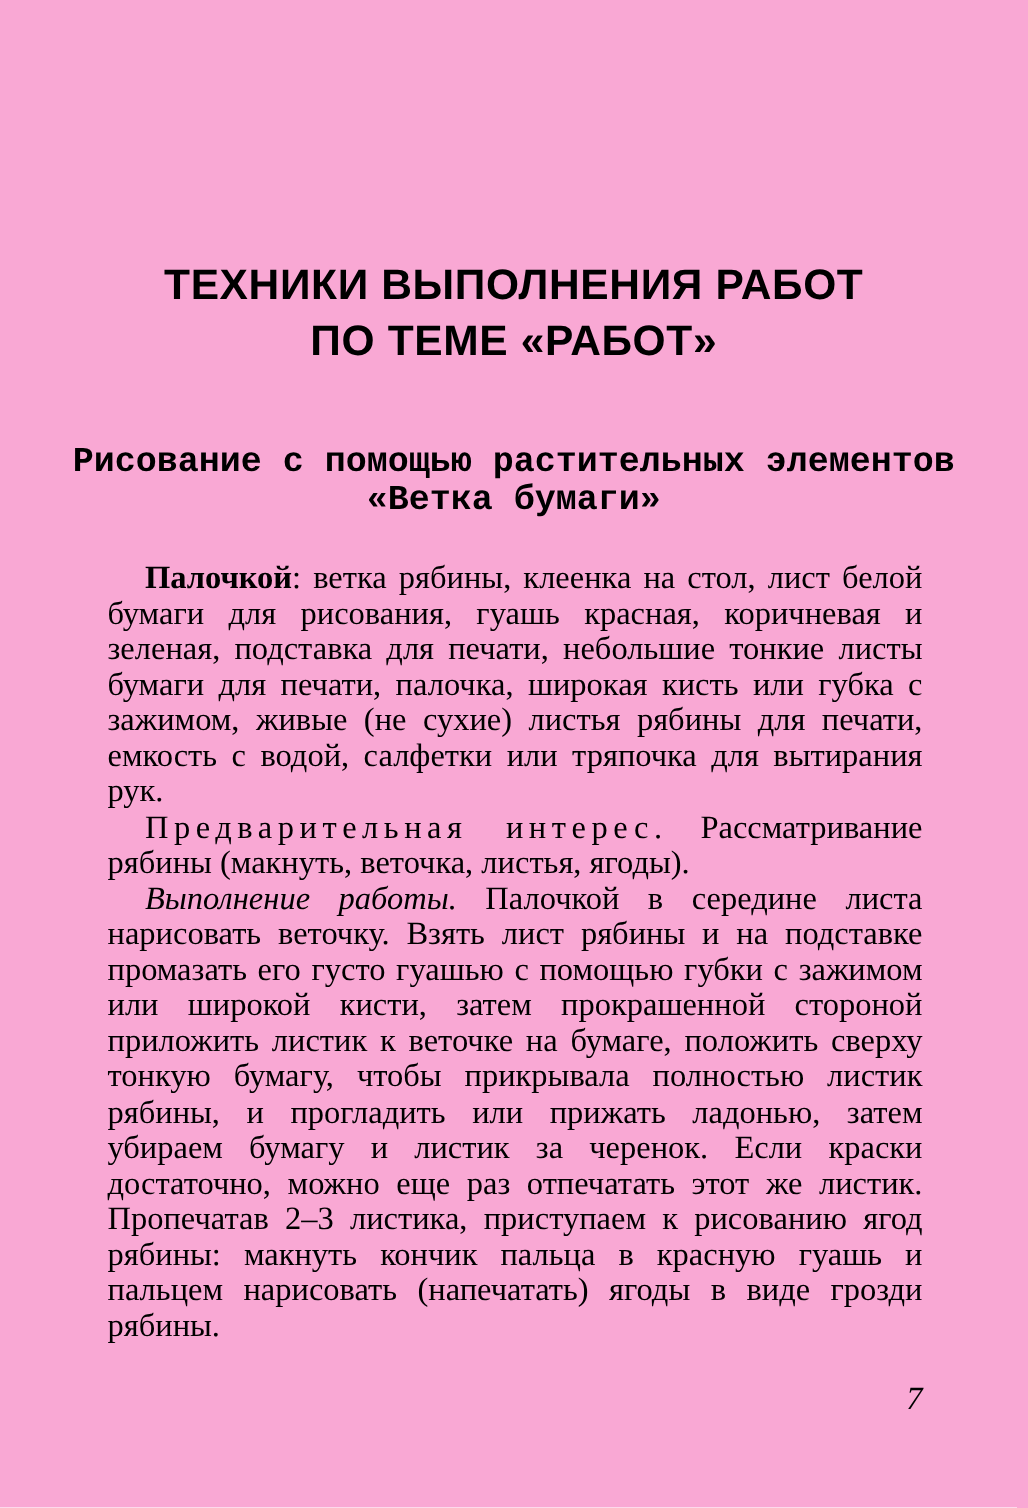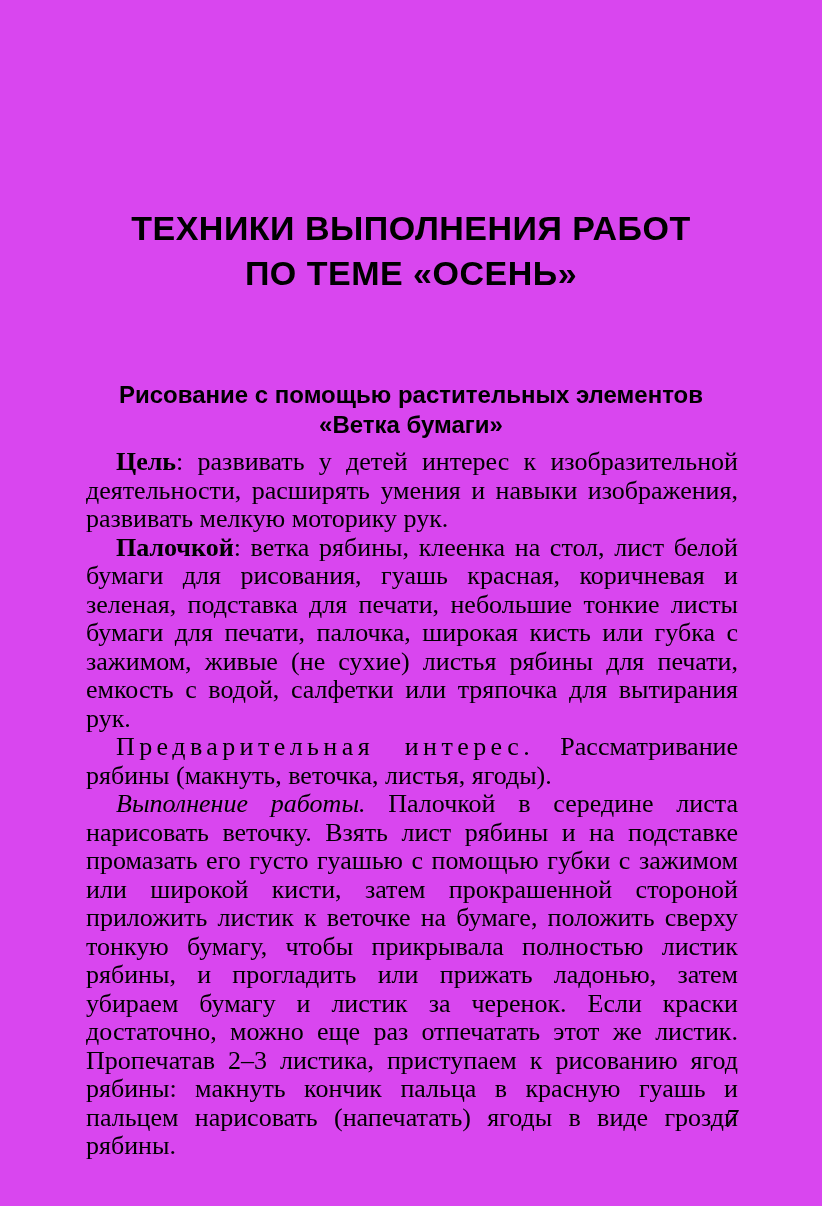--- a/index.html
+++ b/index.html
@@ -10,47 +10,47 @@
   body {
     width: 822px;
     height: 1206px;
     font-family: "Liberation Serif", serif;
     color: #000000;
   }
   .page {
     position: relative;
     width: 822px;
     height: 1206px;
-    background: #d946ef;
+    background: #f9a8d4;
     overflow: hidden;
   }
   .title {
     position: absolute;
     top: 206px;
     left: 0;
     width: 100%;
     margin: 0;
     text-align: center;
     font-family: "Liberation Sans", sans-serif;
     font-weight: 700;
     font-size: 34px;
     line-height: 45px;
     letter-spacing: 0.5px;
   }
   .title .line { display: block; }
   .subtitle {
     position: absolute;
-    top: 380px;
+    top: 356px;
     left: 0;
     width: 100%;
     margin: 0;
     text-align: center;
-    font-family: Liberation Sans, sans-serif;
+    font-family: Liberation Mono, monospace;
     font-weight: 700;
-    font-size: 24px;
+    font-size: 28px;
     line-height: 30px;
   }
   .subtitle .line { display: block; }
   .body-text {
     position: absolute;
     top: 448px;
     left: 86px;
     width: 652px;
     font-size: 26px;
     line-height: 28.5px;
@@ -72,31 +72,30 @@
     text-align: right;
   }
 </style>
 </head>
 <body>
 
 <div class="page">
 
   <h1 class="title">
     <span class="line">ТЕХНИКИ ВЫПОЛНЕНИЯ РАБОТ</span>
-    <span class="line">ПО ТЕМЕ «ОСЕНЬ»</span>
+    <span class="line">ПО ТЕМЕ «РАБОТ»</span>
   </h1>
 
   <h2 class="subtitle">
     <span class="line">Рисование с помощью растительных элементов</span>
     <span class="line">«Ветка бумаги»</span>
   </h2>
 
   <div class="body-text">
 
-    <p><span class="lead-bold">Цель</span><span>: развивать у детей интерес к изобразительной деятельности, расширять умения и навыки изображения, развивать мелкую моторику рук.</span></p>
 
     <p><span class="lead-bold">Палочкой</span><span>: ветка рябины, клеенка на стол, лист белой бумаги для рисования, гуашь красная, коричневая и зеленая, подставка для печати, небольшие тонкие листы бумаги для печати, палочка, широкая кисть или губка с зажимом, живые (не сухие) листья рябины для печати, емкость с водой, салфетки или тряпочка для вытирания рук.</span></p>
 
     <p><span class="lead-spaced">Предварительная интерес.</span><span> Рассматривание рябины (макнуть, веточка, листья, ягоды).</span></p>
 
     <p><span class="lead-bold-italic">Выполнение работы.</span><span> Палочкой в середине листа нарисовать веточку. Взять лист рябины и на подставке промазать его густо гуашью с помощью губки с зажимом или широкой кисти, затем прокрашенной стороной приложить листик к веточке на бумаге, положить сверху тонкую бумагу, чтобы прикрывала полностью листик рябины, и прогладить или прижать ладонью, затем убираем бумагу и листик за черенок. Если краски достаточно, можно еще раз отпечатать этот же листик. Пропечатав 2–3 листика, приступаем к рисованию ягод рябины: макнуть кончик пальца в красную гуашь и пальцем нарисовать (напечатать) ягоды в виде грозди рябины.</span></p>
 
   </div>
 
   <div class="page-number">7</div>

